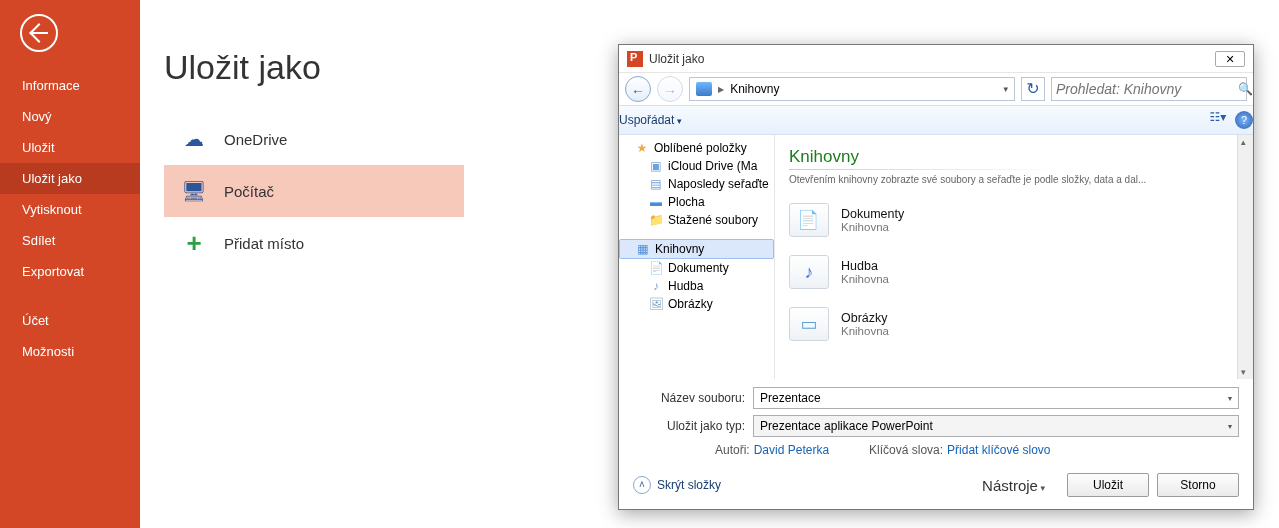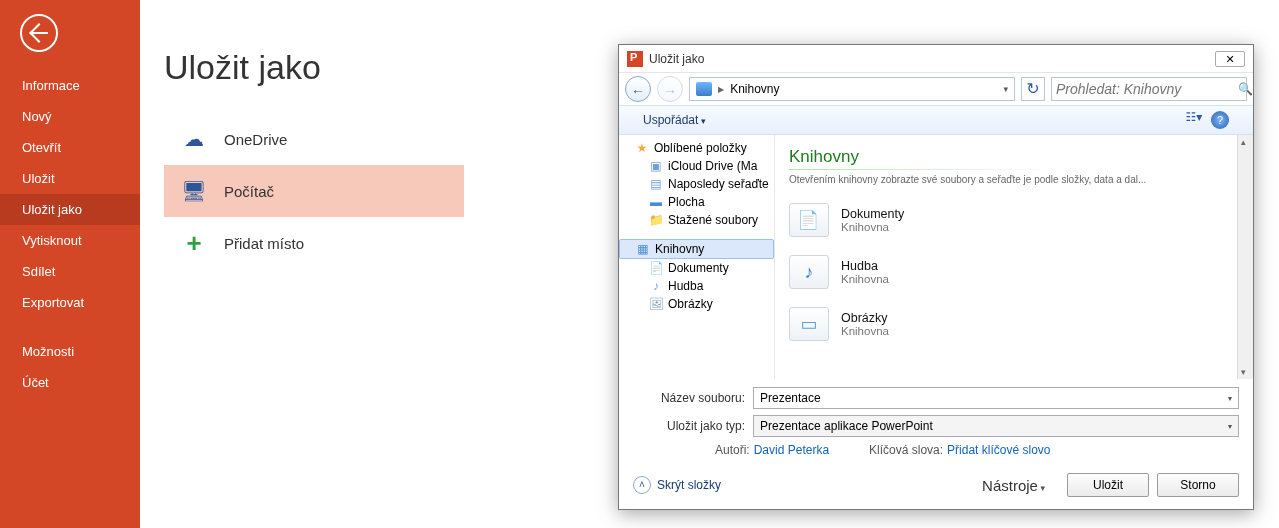--- a/index.html
+++ b/index.html
@@ -58,21 +58,21 @@
 .navbtn { width: 26px; height: 26px; border: 1px solid #8aa7cf; border-radius: 50%; background: linear-gradient(#fff,#e5eefc); display: flex; align-items: center; justify-content: center; color: #3b5a8c; font-size: 14px; cursor: pointer; }
 .navbtn.fwd { opacity: 0.4; }
 .crumb { flex: 1; height: 24px; border: 1px solid #b9c6d8; background: #fff; display: flex; align-items: center; padding: 0 6px; gap: 6px; font-size: 12px; }
 .crumb .libico { width: 16px; height: 14px; background: linear-gradient(#6fb5ff,#3d7cc7); border-radius: 2px; }
 .crumb .tri { color: #666; font-size: 8px; }
 .refresh { width: 24px; height: 24px; border: 1px solid #b9c6d8; text-align: center; line-height: 22px; color: #2b5ca8; cursor: pointer; }
 .search { width: 196px; height: 24px; border: 1px solid #b9c6d8; display: flex; align-items: center; padding: 0 4px; }
 .search input { flex: 1; border: none; font-size: 14px; font-style: italic; color: #777; outline: none; }
 .search .mag { color: #2b5ca8; font-size: 12px; cursor: pointer; }
 
-.dlg-tool { height: 30px; background: linear-gradient(#f6fbff,#e7f0fc); border-top: 1px solid #d6e1f0; border-bottom: 1px solid #d6e1f0; display: flex; align-items: center; padding: 0 24px; }
+.dlg-tool { height: 30px; background: linear-gradient(#f6fbff,#e7f0fc); border-top: 1px solid #d6e1f0; border-bottom: 1px solid #d6e1f0; display: flex; align-items: center; padding: 0 0; }
 .dlg-tool .org { font-size: 12px; color: #1a3c70; cursor: pointer; }
 .dlg-tool .org::after { content: " ▾"; font-size: 9px; }
 .dlg-tool .spacer { flex: 1; }
 .dlg-tool .tb { width: 22px; height: 20px; margin-left: 4px; color: #2b5ca8; text-align: center; font-size: 12px; cursor: pointer; }
 .dlg-tool .help { width: 18px; height: 18px; border-radius: 50%; background: radial-gradient(#7bb6ff,#2b5ca8); color: #fff; font-size: 11px; text-align: center; line-height: 18px; margin-left: 6px; cursor: pointer; }
 
 .dlg-body { display: flex; height: 244px; }
 .tree { width: 156px; border-right: 1px solid #e6e6e6; overflow: hidden; font-size: 12px; padding-top: 4px; }
 .tree .grp { padding: 2px 4px 2px 16px; display: flex; align-items: center; gap: 5px; white-space: nowrap; cursor: pointer; }
 .tree .grp.sub { padding-left: 30px; }
@@ -132,29 +132,28 @@
 <div class="signin">
   <span>Přihlásit se</span>
   <div class="avatar"></div>
 </div>
 
 <div class="backstage">
   <div class="back"></div>
   <ul>
     <li>Informace</li>
     <li>Nový</li>
-    <li>Otevřít</li>
     <li>Uložit</li>
     <li class="active">Uložit jako</li>
     <li>Vytisknout</li>
     <li>Sdílet</li>
     <li>Exportovat</li>
     <li class="sep"></li>
+    <li>Účet</li>
     <li>Možnosti</li>
-    <li>Účet</li>
   </ul>
 </div>
 
 <div class="page">
   <h1>Uložit jako</h1>
   <div class="locations">
     <div class="loc">
       <span class="ic ic-onedrive">☁</span>
       <span>OneDrive</span>
     </div>

